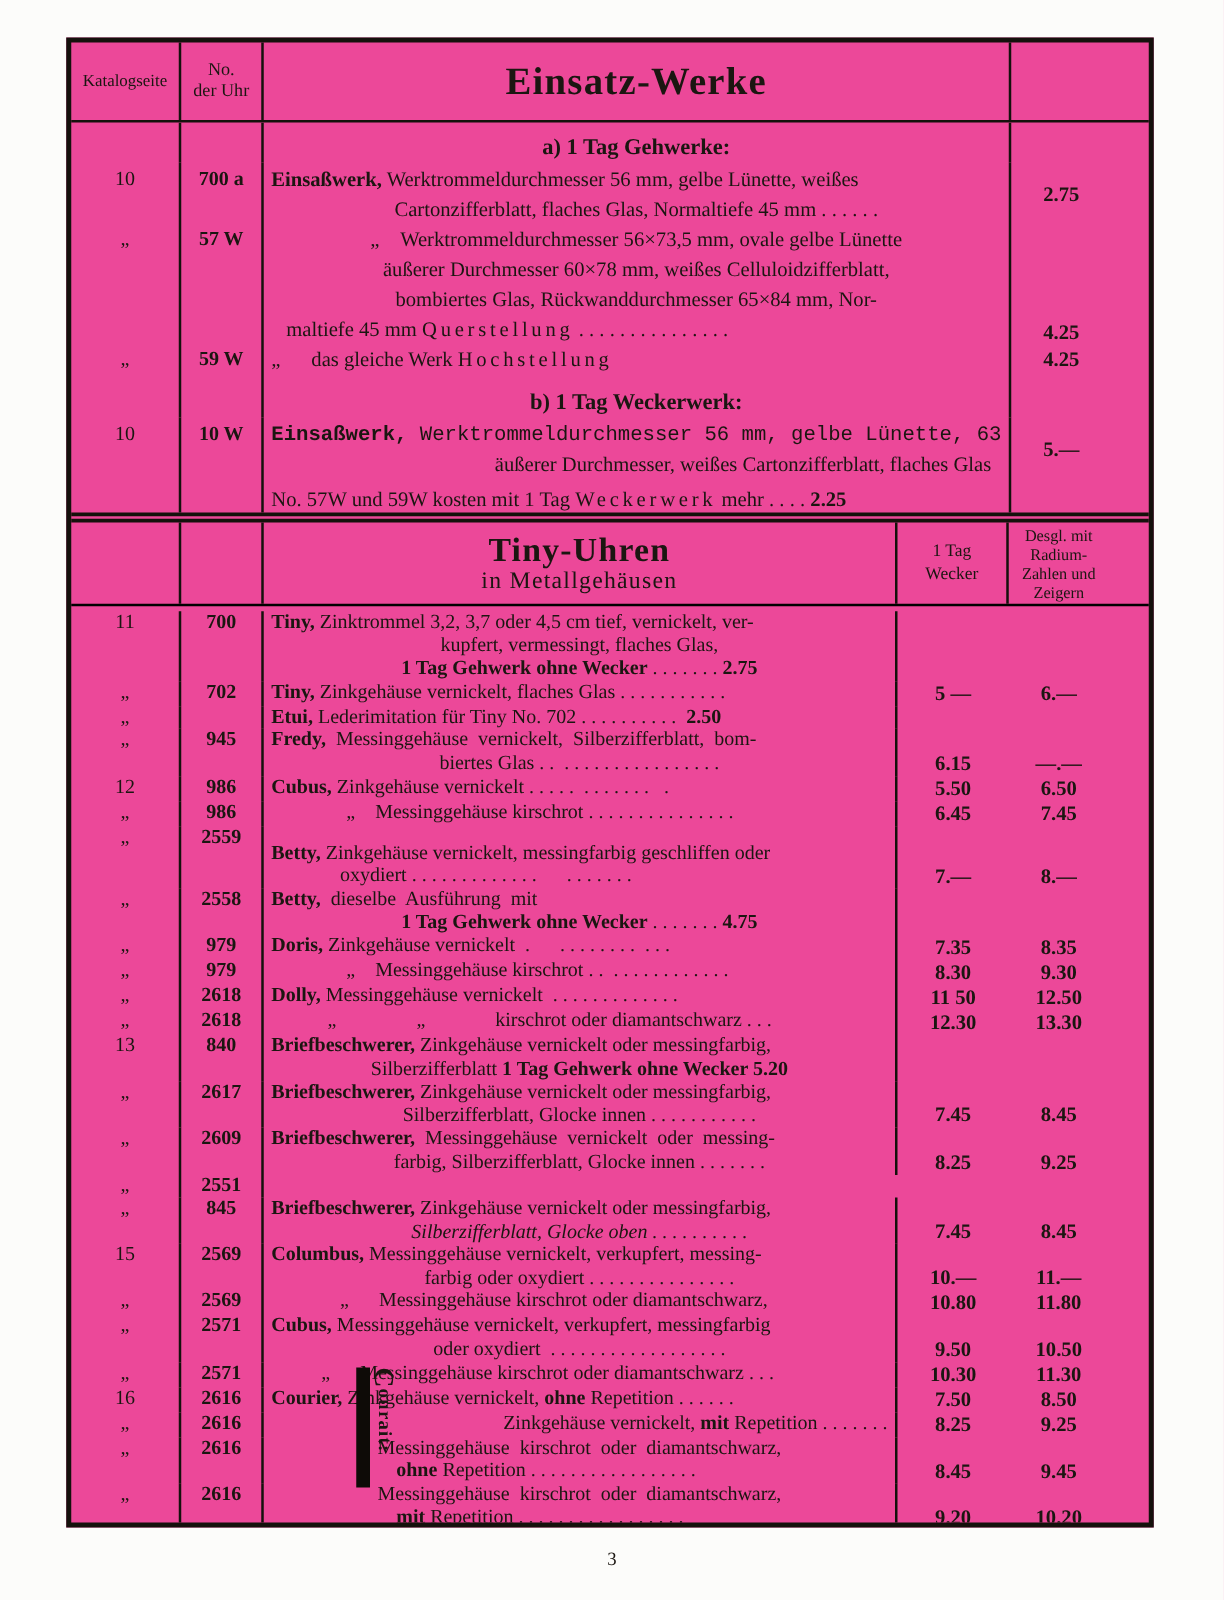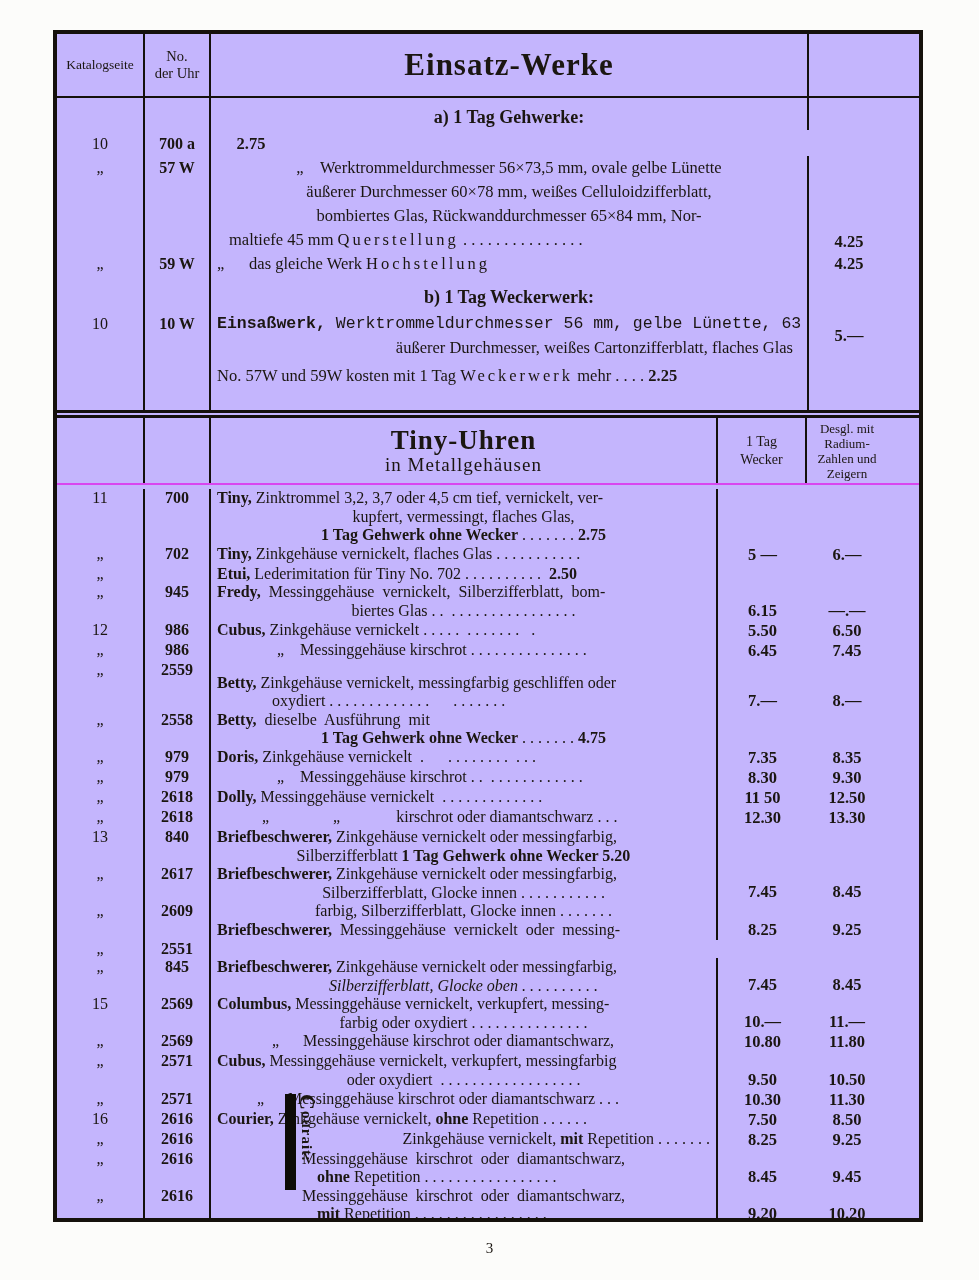--- a/index.html
+++ b/index.html
@@ -1,19 +1,19 @@
 <!DOCTYPE html>
 <html><head>
 <meta charset="utf-8">
 <style>
   html,body{margin:0;padding:0;}
   .page{position:relative;width:979px;height:1280px;background:#fcfcfa;
         font-family:"Liberation Serif", serif;color:#1b1611;overflow:hidden;}
   .tbl{position:absolute;left:53px;top:30px;width:870px;height:1192px;
-       border:4px solid #15110c;box-sizing:border-box;display:flex;flex-direction:column;background:#c4b5fd;}
+       border:4px solid #15110c;box-sizing:border-box;display:flex;flex-direction:column;background:#ec4899;}
   .trow{display:flex;flex-shrink:0;}
   .c{box-sizing:border-box;flex-shrink:0;}
   .bR{border-right:2px solid #15110c;}
   .kat{width:88px;text-align:center;font-size:16px;}
   .no{width:66px;text-align:center;font-size:16px;font-weight:bold;}
   .desc1{width:598px;padding:0 6px;overflow:hidden;}
   .pr{width:80px;display:flex;justify-content:center;font-weight:bold;font-size:16.5px;}
   .desc2{width:507px;padding:0 6px;overflow:hidden;}
   .p1{width:89px;display:flex;justify-content:center;font-weight:bold;font-size:16.5px;}
   .p2{width:80px;display:flex;justify-content:center;font-weight:bold;font-size:16.5px;}
@@ -26,21 +26,21 @@
   
   .hdr{height:62px;border-bottom:2px solid #15110c;}
   .hdr .kat{display:flex;align-items:center;justify-content:center;font-size:13.5px;font-weight:normal;}
   .hdr .no{display:flex;flex-direction:column;align-items:center;justify-content:center;
            font-weight:normal;font-size:14.5px;line-height:17px;}
   .hdr .ttl{width:598px;display:flex;align-items:center;justify-content:center;
             font-size:31px;font-weight:bold;letter-spacing:1px;}
   .sec1{height:312px;display:flex;flex-direction:column;overflow:hidden;}
   .dblrule{height:8px;border-top:3px solid #15110c;border-bottom:3px solid #15110c;box-sizing:border-box;}
   
-  .thdr{height:65px;border-bottom:2px solid #d946ef;}
+  .thdr{height:65px;border-bottom:2px solid #000000;}
   .thdr .ttl2{width:507px;display:flex;flex-direction:column;align-items:center;justify-content:center;}
   .t1{font-size:27px;font-weight:bold;letter-spacing:1px;line-height:28px;}
   .t2{font-size:19px;letter-spacing:1px;line-height:22px;}
   .thdr .p1h{width:89px;display:flex;flex-direction:column;align-items:center;justify-content:center;
              font-size:14px;line-height:18px;}
   .thdr .p2h{width:80px;display:flex;flex-direction:column;align-items:center;justify-content:center;
              font-size:13px;line-height:15px;}
   .tinyb{flex:1;display:flex;flex-direction:column;position:relative;padding-top:4px;overflow:hidden;}
   .tinyb .dl{font-size:16px;line-height:18.6px;}
   .tinyb .kat,.tinyb .no{line-height:18.6px;}
@@ -77,20 +77,24 @@
           <div class="c desc1 bR" style="padding-top: 6px;">
             <div class="dl hd" style="text-align: center;"><span class="b">a) 1 Tag Gehwerke:</span></div>
           </div>
           <div class="c pr pvc" style="padding-top: 6px;">
             <span></span>
           </div>
         </div>
         <div class="trow">
           <div class="c kat bR" style="padding-top: 2px;">10</div>
           <div class="c no bR" style="padding-top: 2px;">700 a</div>
+          <div class="c desc1 bR" style="padding-top: 2px;">
+            <div class="dl" style="text-align: left;"><span class="b">Einsaßwerk,</span><span> Werktrommeldurchmesser 56 mm, gelbe Lünette, weißes</span></div>
+            <div class="dl" style="text-align: center;"><span>Cartonzifferblatt, flaches Glas, Normaltiefe 45 mm . . . . . .</span></div>
+          </div>
           <div class="c pr pvc" style="padding-top: 2px;">
             <span>2.75</span>
           </div>
         </div>
         <div class="trow">
           <div class="c kat bR">„</div>
           <div class="c no bR">57 W</div>
           <div class="c desc1 bR">
             <div class="dl" style="text-align: center;"><span>„ Werktrommeldurchmesser 56×73,5 mm, ovale gelbe Lünette</span></div>
             <div class="dl" style="text-align: center;"><span>äußerer Durchmesser 60×78 mm, weißes Celluloidzifferblatt,</span></div>
@@ -360,22 +364,22 @@
             <span>7.45</span>
           </div>
           <div class="c p2 pve">
             <span>8.45</span>
           </div>
         </div>
         <div class="trow">
           <div class="c kat bR">„</div>
           <div class="c no bR">2609</div>
           <div class="c desc2 bR">
+            <div class="dl" style="text-align: left;"><span class="b">Briefbeschwerer,</span><span>  Messinggehäuse  vernickelt  oder  messing-</span></div>
             <div class="dl" style="text-align: center;"><span>farbig, Silberzifferblatt, Glocke innen . . . . . . .</span></div>
-            <div class="dl" style="text-align: left;"><span class="b">Briefbeschwerer,</span><span>  Messinggehäuse  vernickelt  oder  messing-</span></div>
           </div>
           <div class="c p1 pve">
             <span>8.25</span>
           </div>
           <div class="c p2 pve">
             <span>9.25</span>
           </div>
         </div>
         <div class="trow">
           <div class="c kat bR">„</div>

